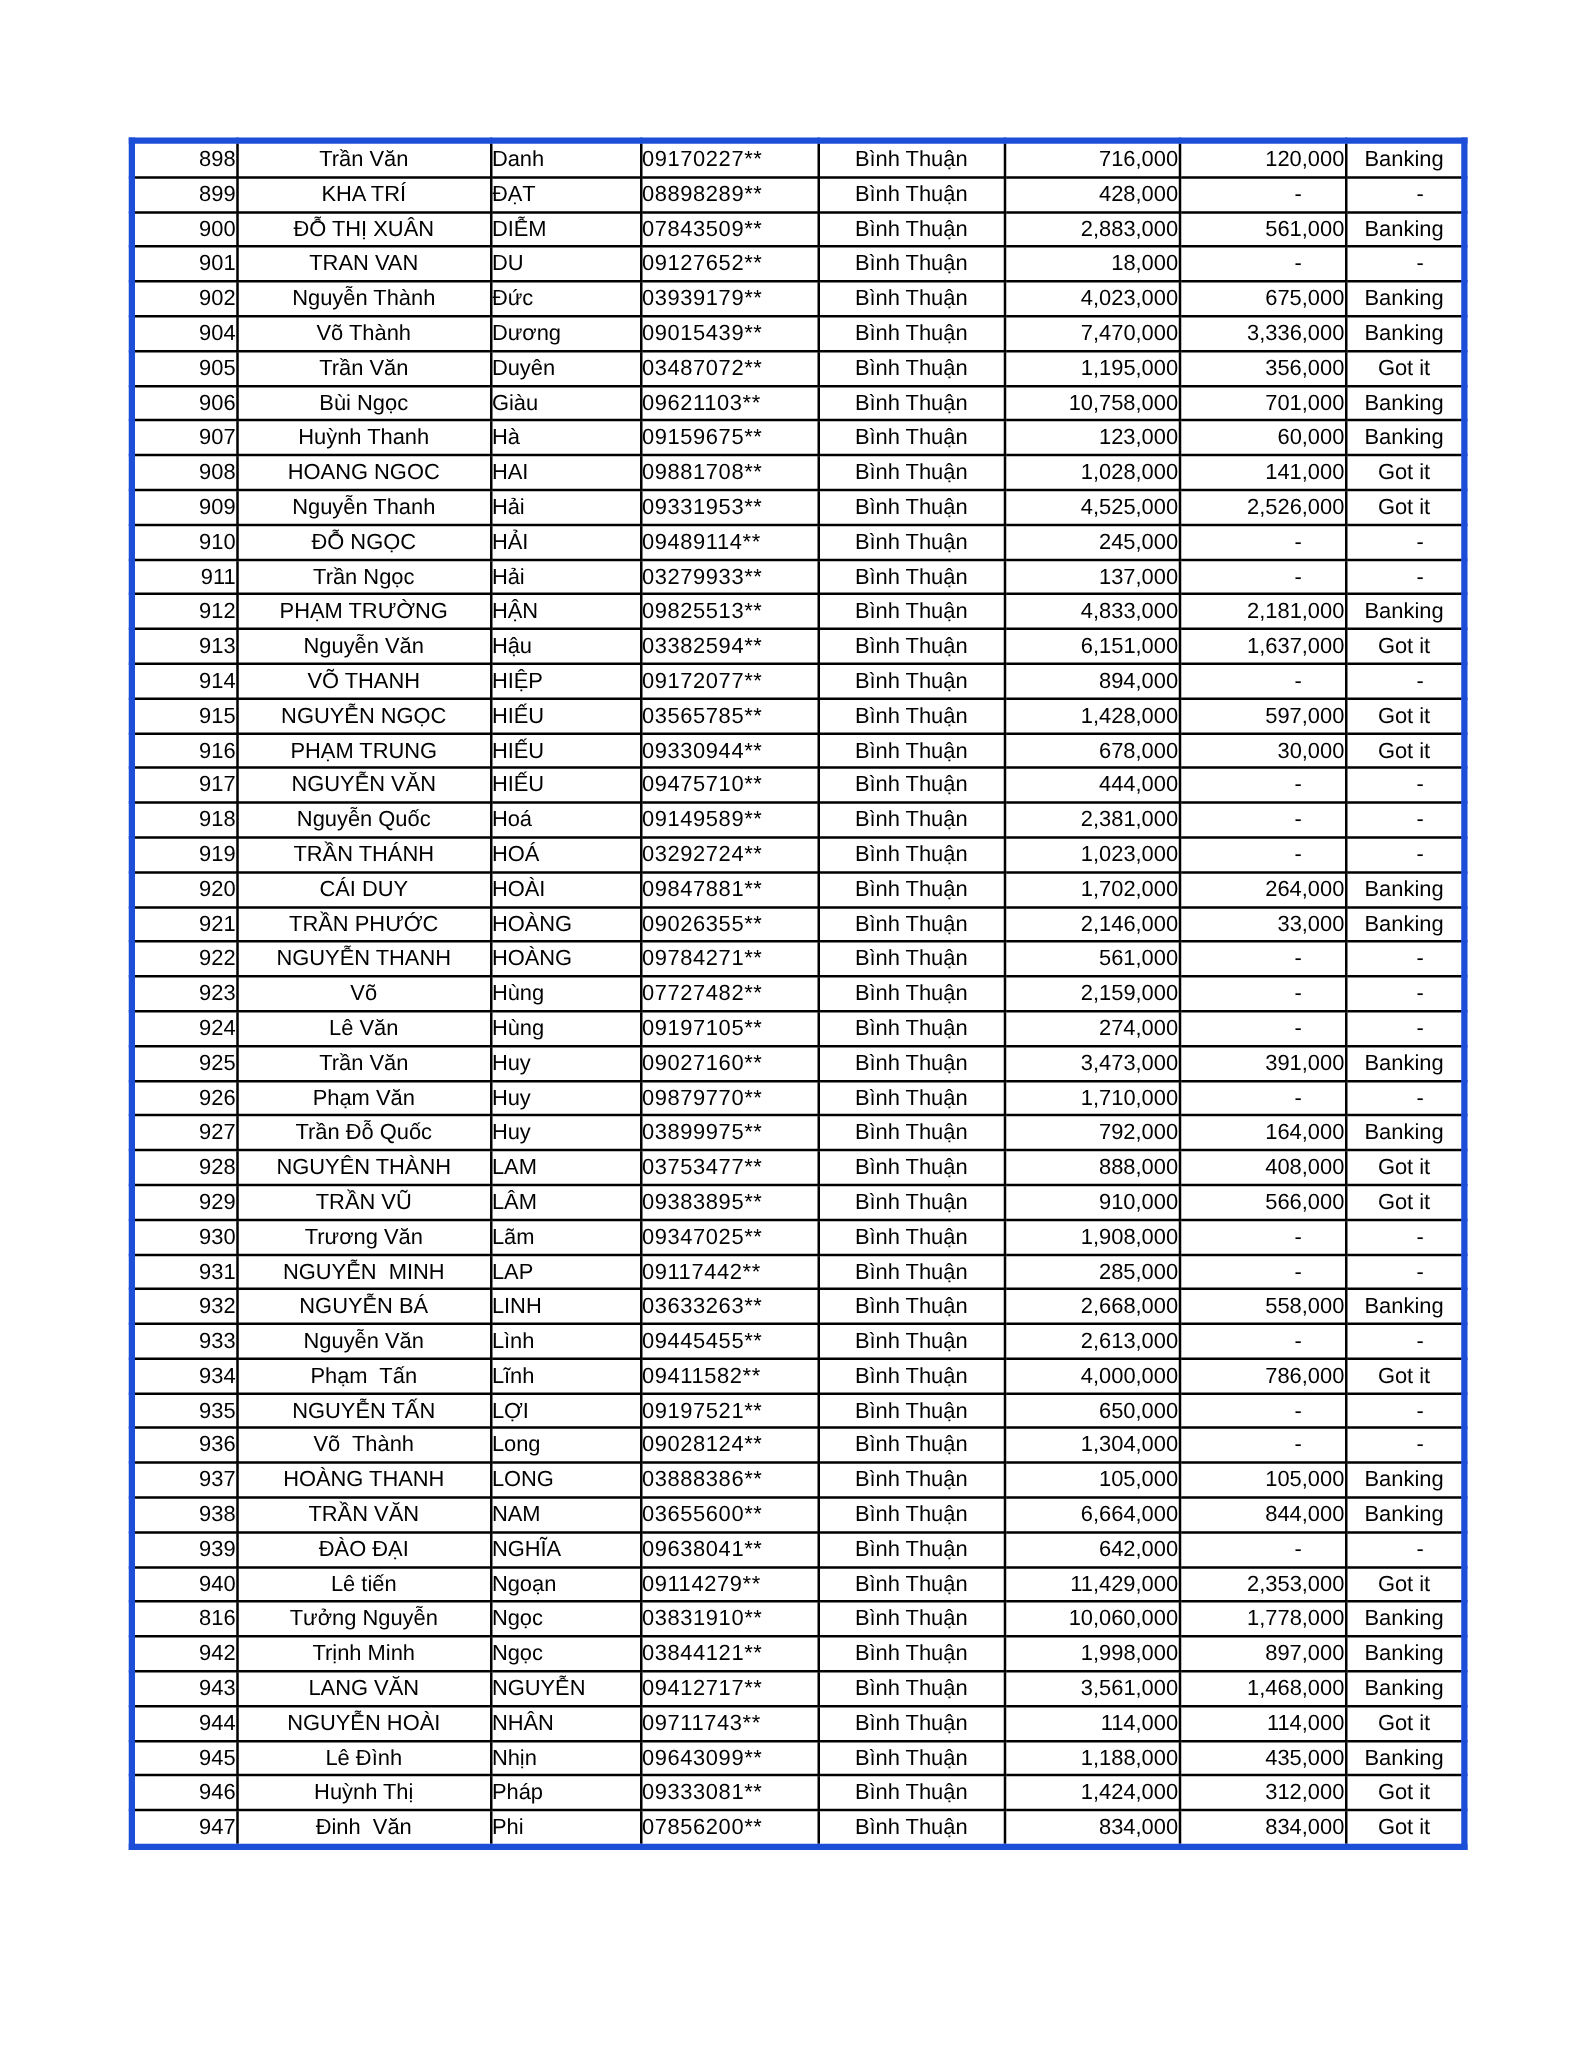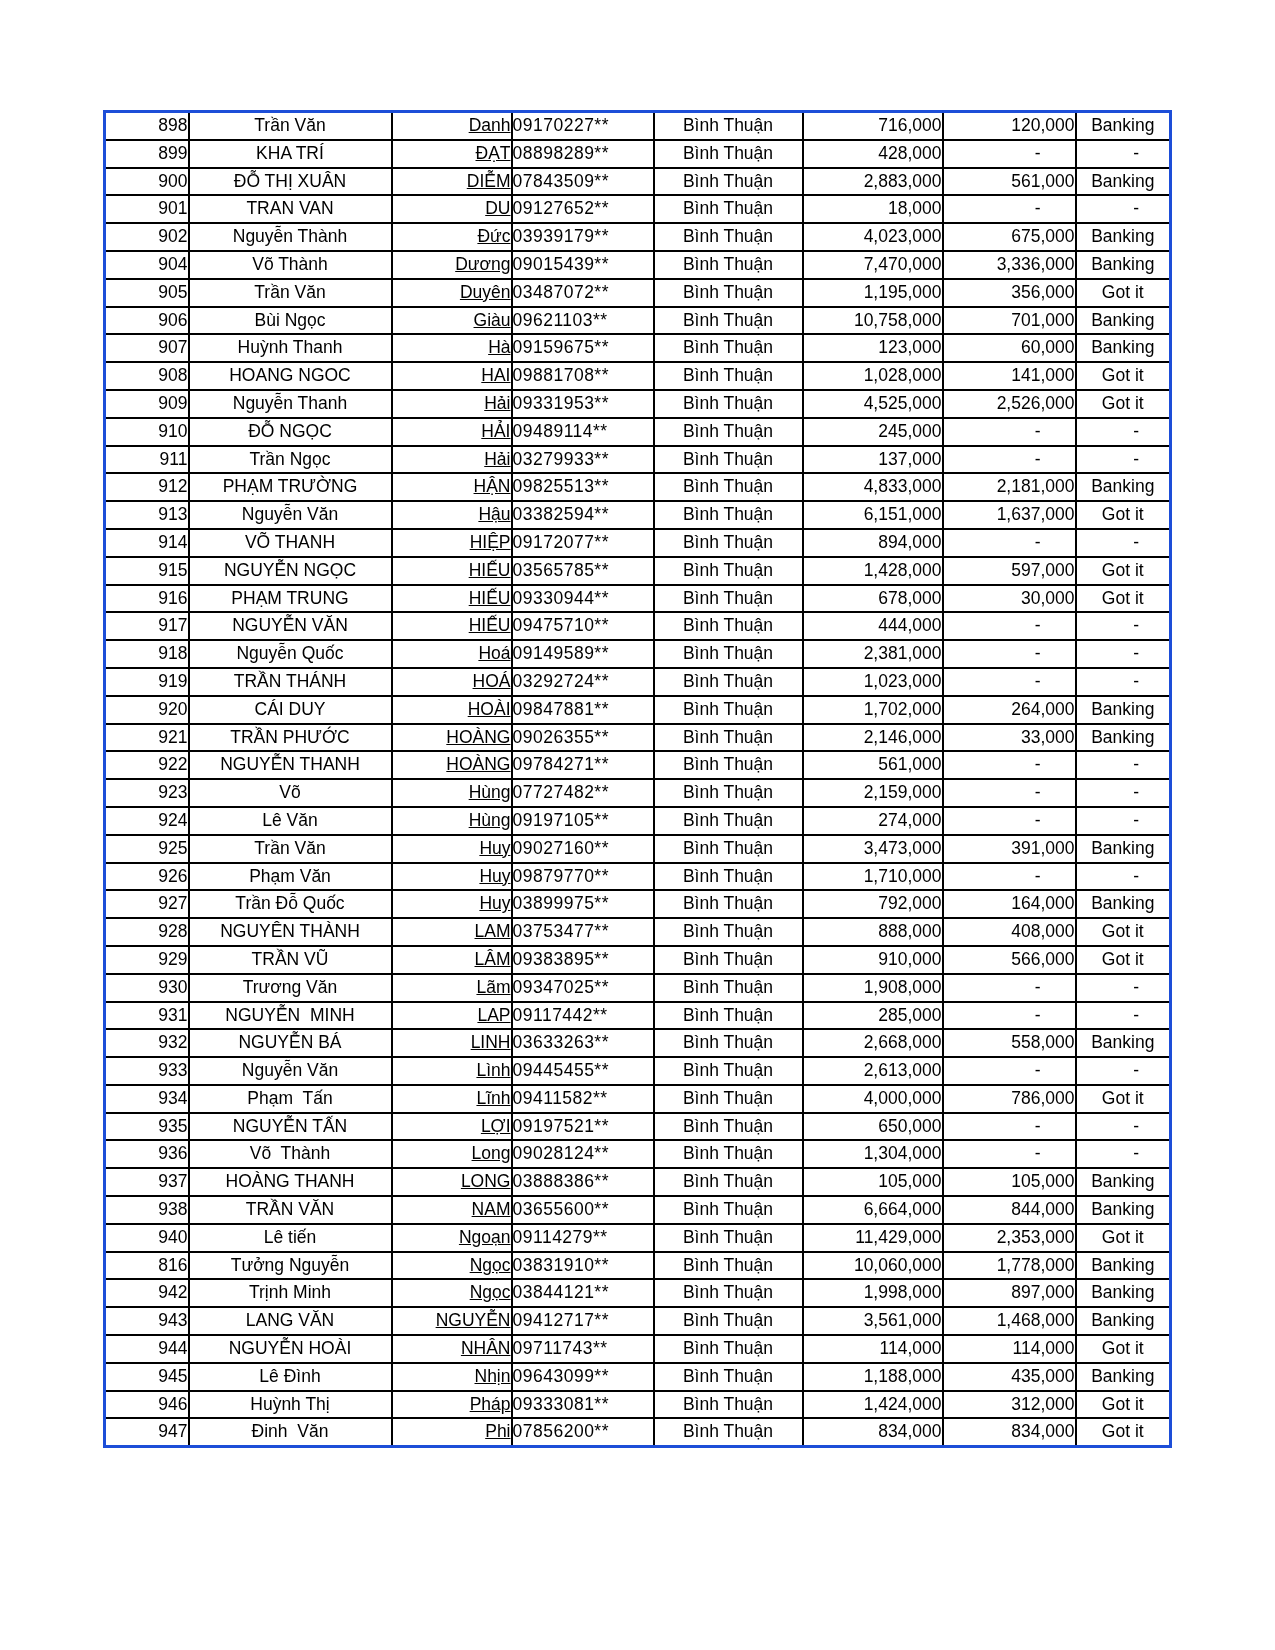--- a/index.html
+++ b/index.html
@@ -17,35 +17,35 @@
   .table-wrap {
     position: absolute;
     left: 103px;
     top: 110px;
     width: 1066px;
   }
   table.payment-list {
     border-collapse: collapse;
     table-layout: fixed;
     width: 1066px;
-    border: 3px solid #1d4ed8;
+    border: 5px solid #1d4ed8;
   }
   table.payment-list td {
     border: 2px solid #000;
     height: 25.8px;
     padding: 0;
     font-size: 17.5px;
     line-height: 25.8px;
     overflow: hidden;
     white-space: pre;
     background: #ffffff;
   }
   td.c-id     { text-align: right;  padding-right: 9px; }
   td.c-name   { text-align: center; margin-left: 20px; }
-  td.c-last   { text-align: right; text-decoration: underline; }
+  td.c-last   { text-align: left; }
   td.c-phone  { text-align: left; letter-spacing: 0.5px; }
   td.c-prov   { text-align: center; }
   td.c-amt    { text-align: right;  padding-right: 11px; }
   td.c-amt.dash    { padding-right: 34px; }
   td.c-status { text-align: center; margin-top: 44px; }
   td.c-status.dash { text-align: right; padding-right: 30px; }
 </style>
 </head>
 <body>
 
@@ -456,20 +456,30 @@
           <td class="c-id">938</td>
           <td class="c-name">TRẦN VĂN</td>
           <td class="c-last">NAM</td>
           <td class="c-phone">03655600**</td>
           <td class="c-prov">Bình Thuận</td>
           <td class="c-amt">6,664,000</td>
           <td class="c-amt">844,000</td>
           <td class="c-status">Banking</td>
         </tr>
         <tr>
+          <td class="c-id">939</td>
+          <td class="c-name">ĐÀO ĐẠI</td>
+          <td class="c-last">NGHĨA</td>
+          <td class="c-phone">09638041**</td>
+          <td class="c-prov">Bình Thuận</td>
+          <td class="c-amt">642,000</td>
+          <td class="c-amt dash">-</td>
+          <td class="c-status dash">-</td>
+        </tr>
+        <tr>
           <td class="c-id">940</td>
           <td class="c-name">Lê tiến</td>
           <td class="c-last">Ngoạn</td>
           <td class="c-phone">09114279**</td>
           <td class="c-prov">Bình Thuận</td>
           <td class="c-amt">11,429,000</td>
           <td class="c-amt">2,353,000</td>
           <td class="c-status">Got it</td>
         </tr>
         <tr>

